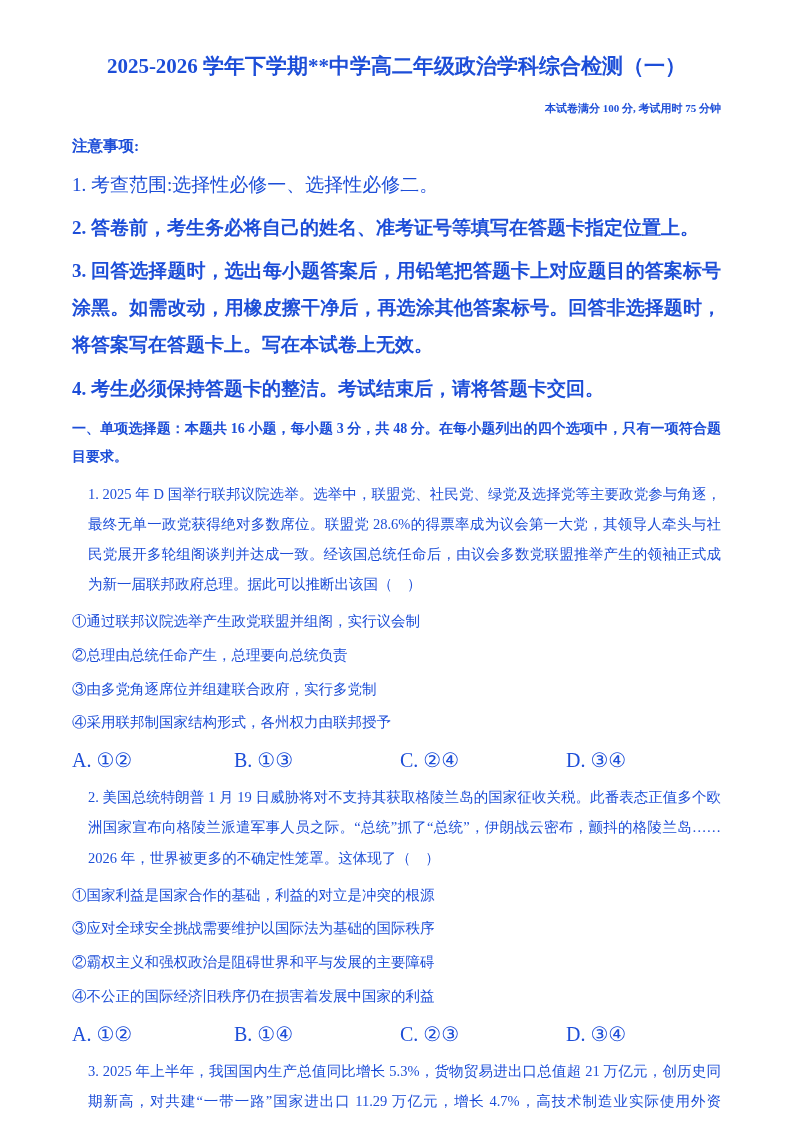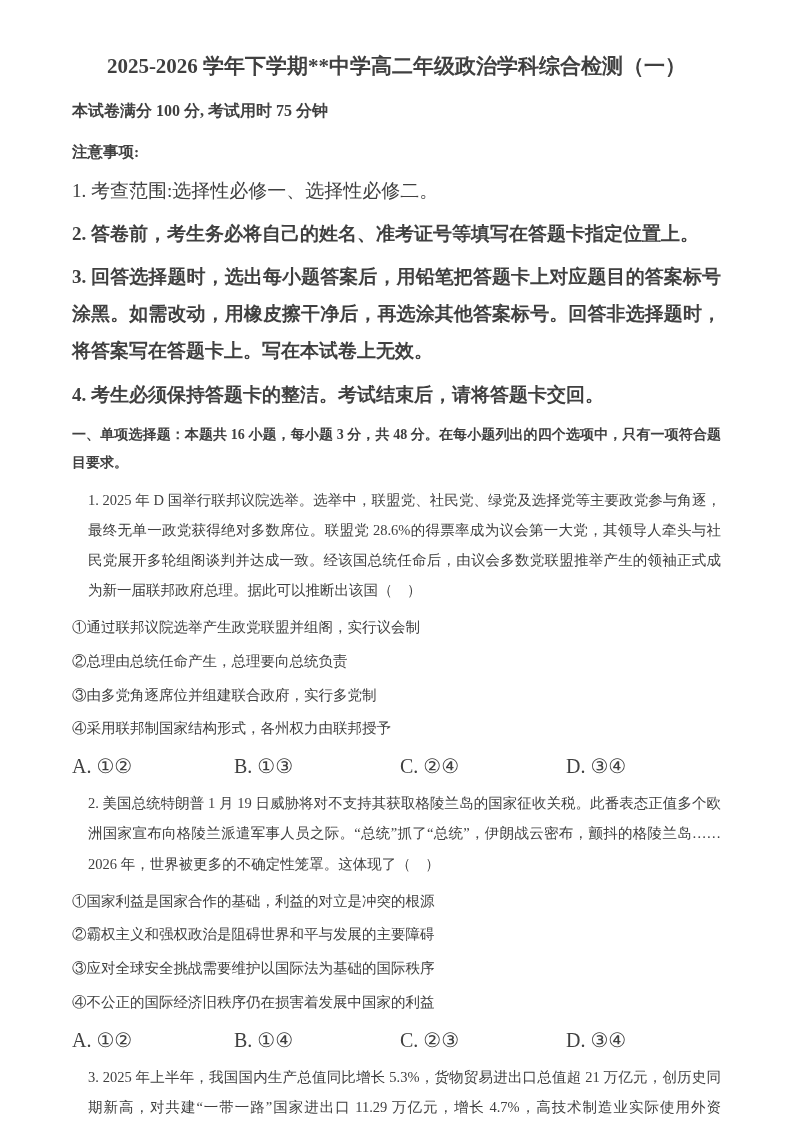--- a/index.html
+++ b/index.html
@@ -6,37 +6,37 @@
     margin: 0;
     padding: 0;
     background: #ffffff;
   }
   .page {
     position: relative;
     width: 793px;
     height: 1122px;
     margin: 0 auto;
     background: #ffffff;
-    color: #404040;
+    color: #1d4ed8;
     font-family: "Liberation Serif", "DejaVu Serif", serif;
     box-sizing: border-box;
     padding: 52px 72px 0 72px;
     overflow: hidden;
   }
   .title {
     font-size: 21px;
     font-weight: bold;
     text-align: center;
     margin: 0 0 20px 0;
     line-height: 1.4;
   }
   .subtitle {
-    font-size: 16px;
+    font-size: 11px;
     font-weight: bold;
-    text-align: left;
+    text-align: right;
     margin: 0 0 16px 0;
   }
   .notice-header {
     font-size: 15.5px;
     font-weight: bold;
     margin: 0 0 6px 0;
     line-height: 1.8;
   }
   .notice {
     font-size: 19px;
@@ -100,22 +100,22 @@
       <span>A. ①②</span>
       <span>B. ①③</span>
       <span>C. ②④</span>
       <span>D. ③④</span>
     </div>
   </div>
 
   <div class="question">
     <p class="stem">2. 美国总统特朗普 1 月 19 日威胁将对不支持其获取格陵兰岛的国家征收关税。此番表态正值多个欧洲国家宣布向格陵兰派遣军事人员之际。“总统”抓了“总统”，伊朗战云密布，颤抖的格陵兰岛……2026 年，世界被更多的不确定性笼罩。这体现了（　）</p>
     <p class="choice-line">①国家利益是国家合作的基础，利益的对立是冲突的根源</p>
+    <p class="choice-line">③应对全球安全挑战需要维护以国际法为基础的国际秩序</p>
     <p class="choice-line">②霸权主义和强权政治是阻碍世界和平与发展的主要障碍</p>
-    <p class="choice-line">③应对全球安全挑战需要维护以国际法为基础的国际秩序</p>
     <p class="choice-line">④不公正的国际经济旧秩序仍在损害着发展中国家的利益</p>
     <div class="options">
       <span>A. ①②</span>
       <span>B. ①④</span>
       <span>C. ②③</span>
       <span>D. ③④</span>
     </div>
   </div>
 
   <div class="question">

